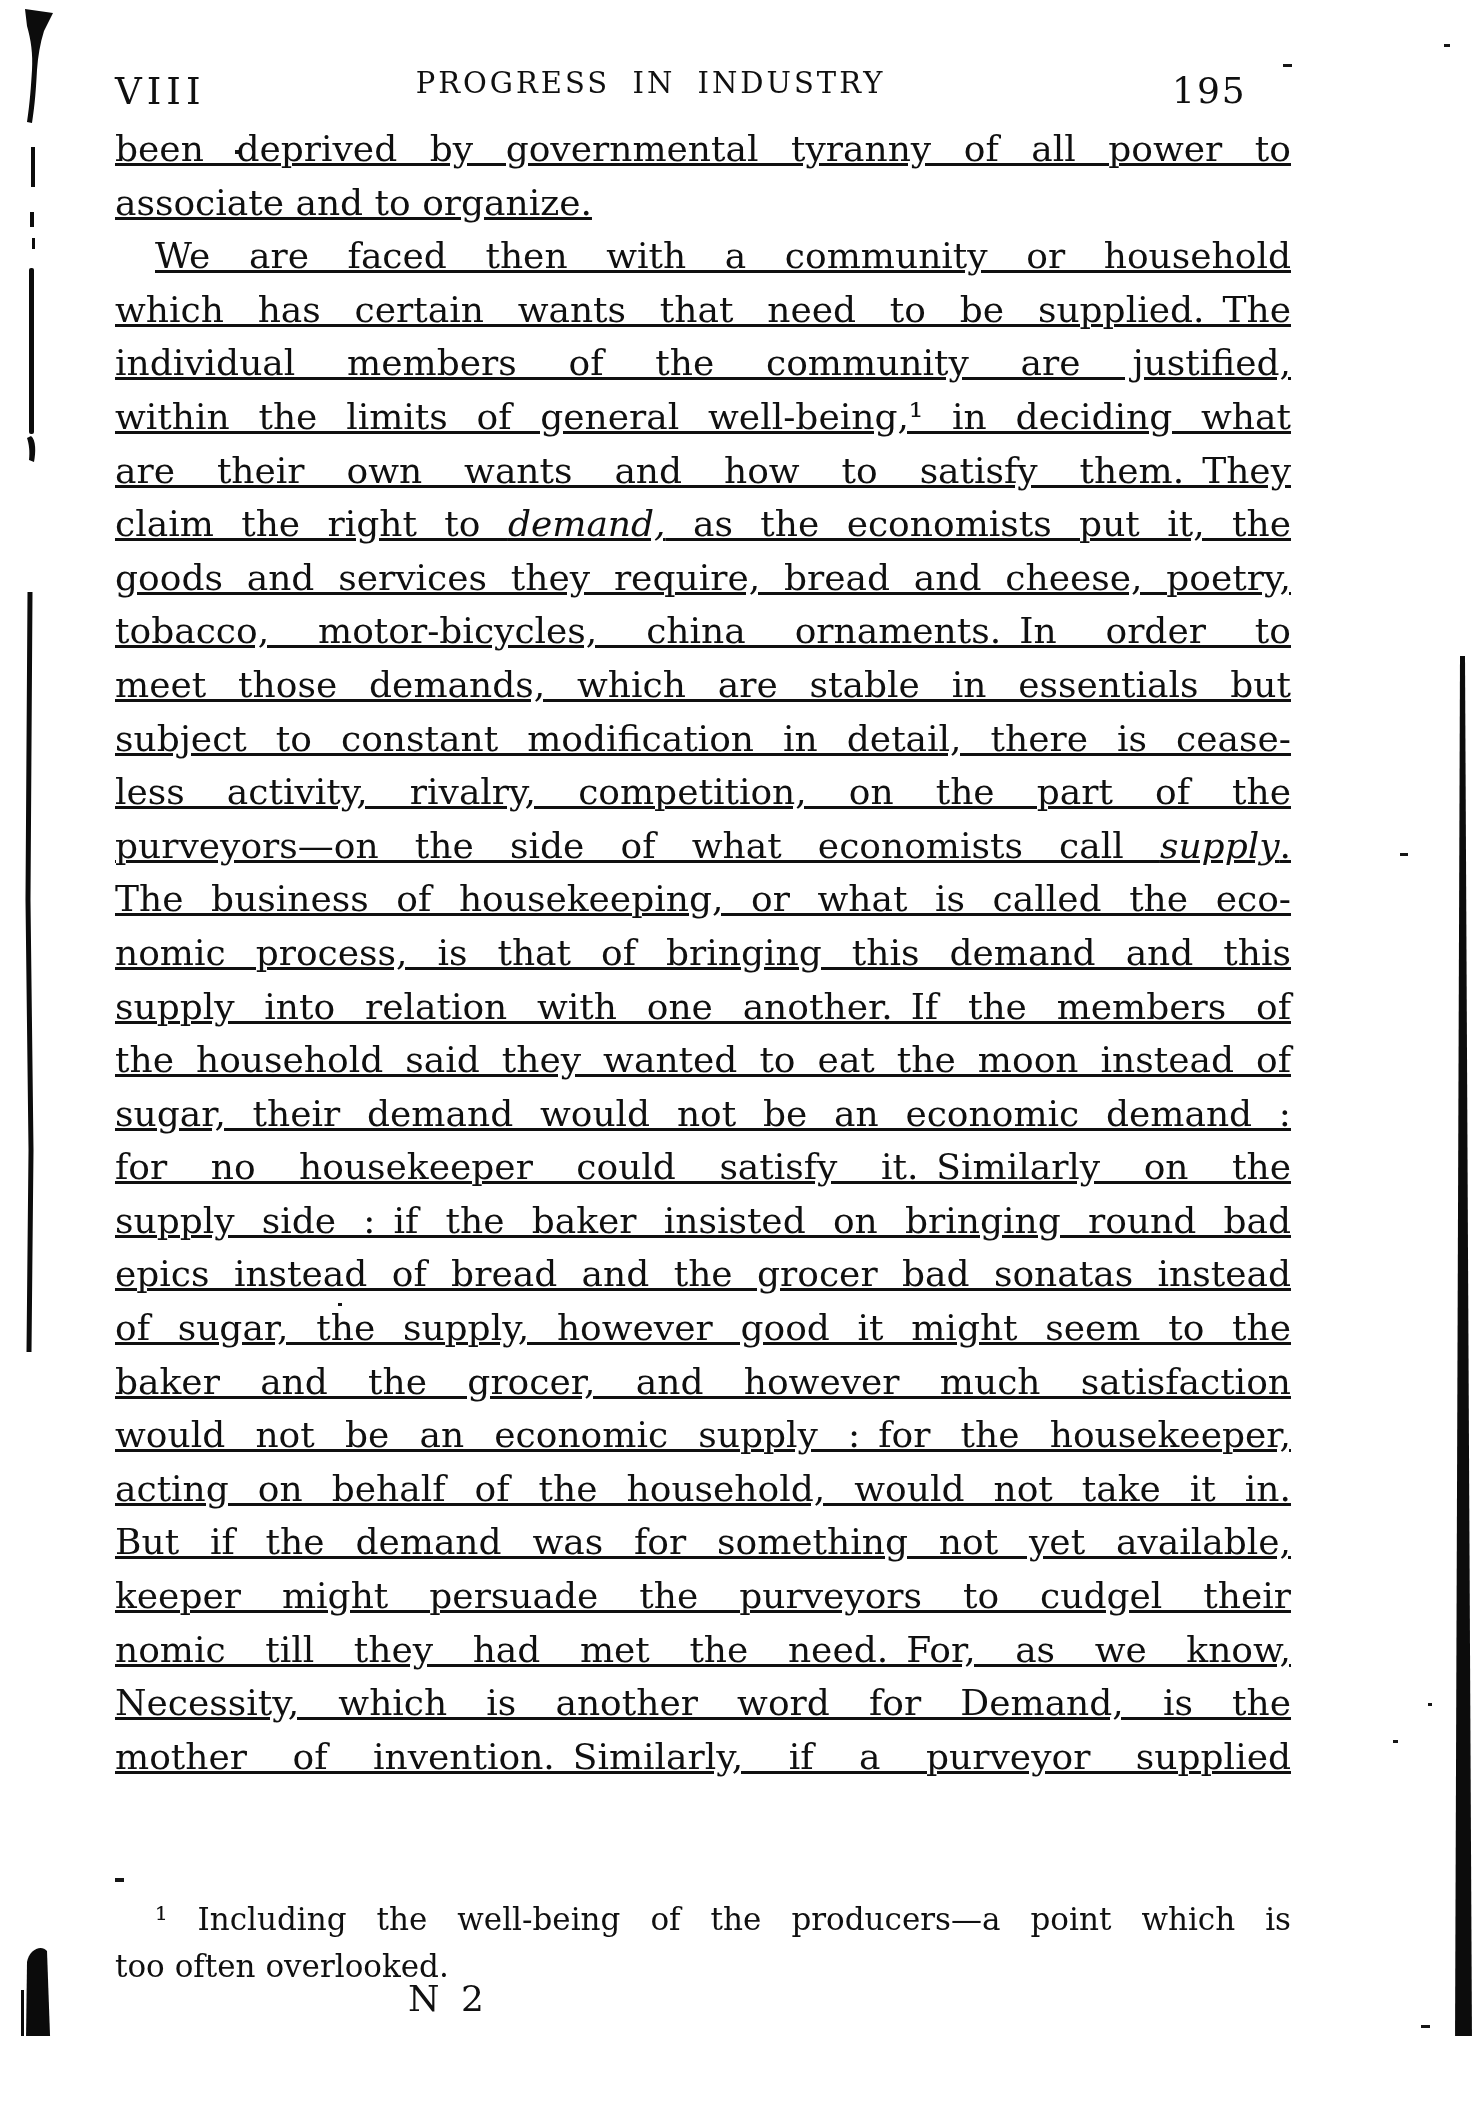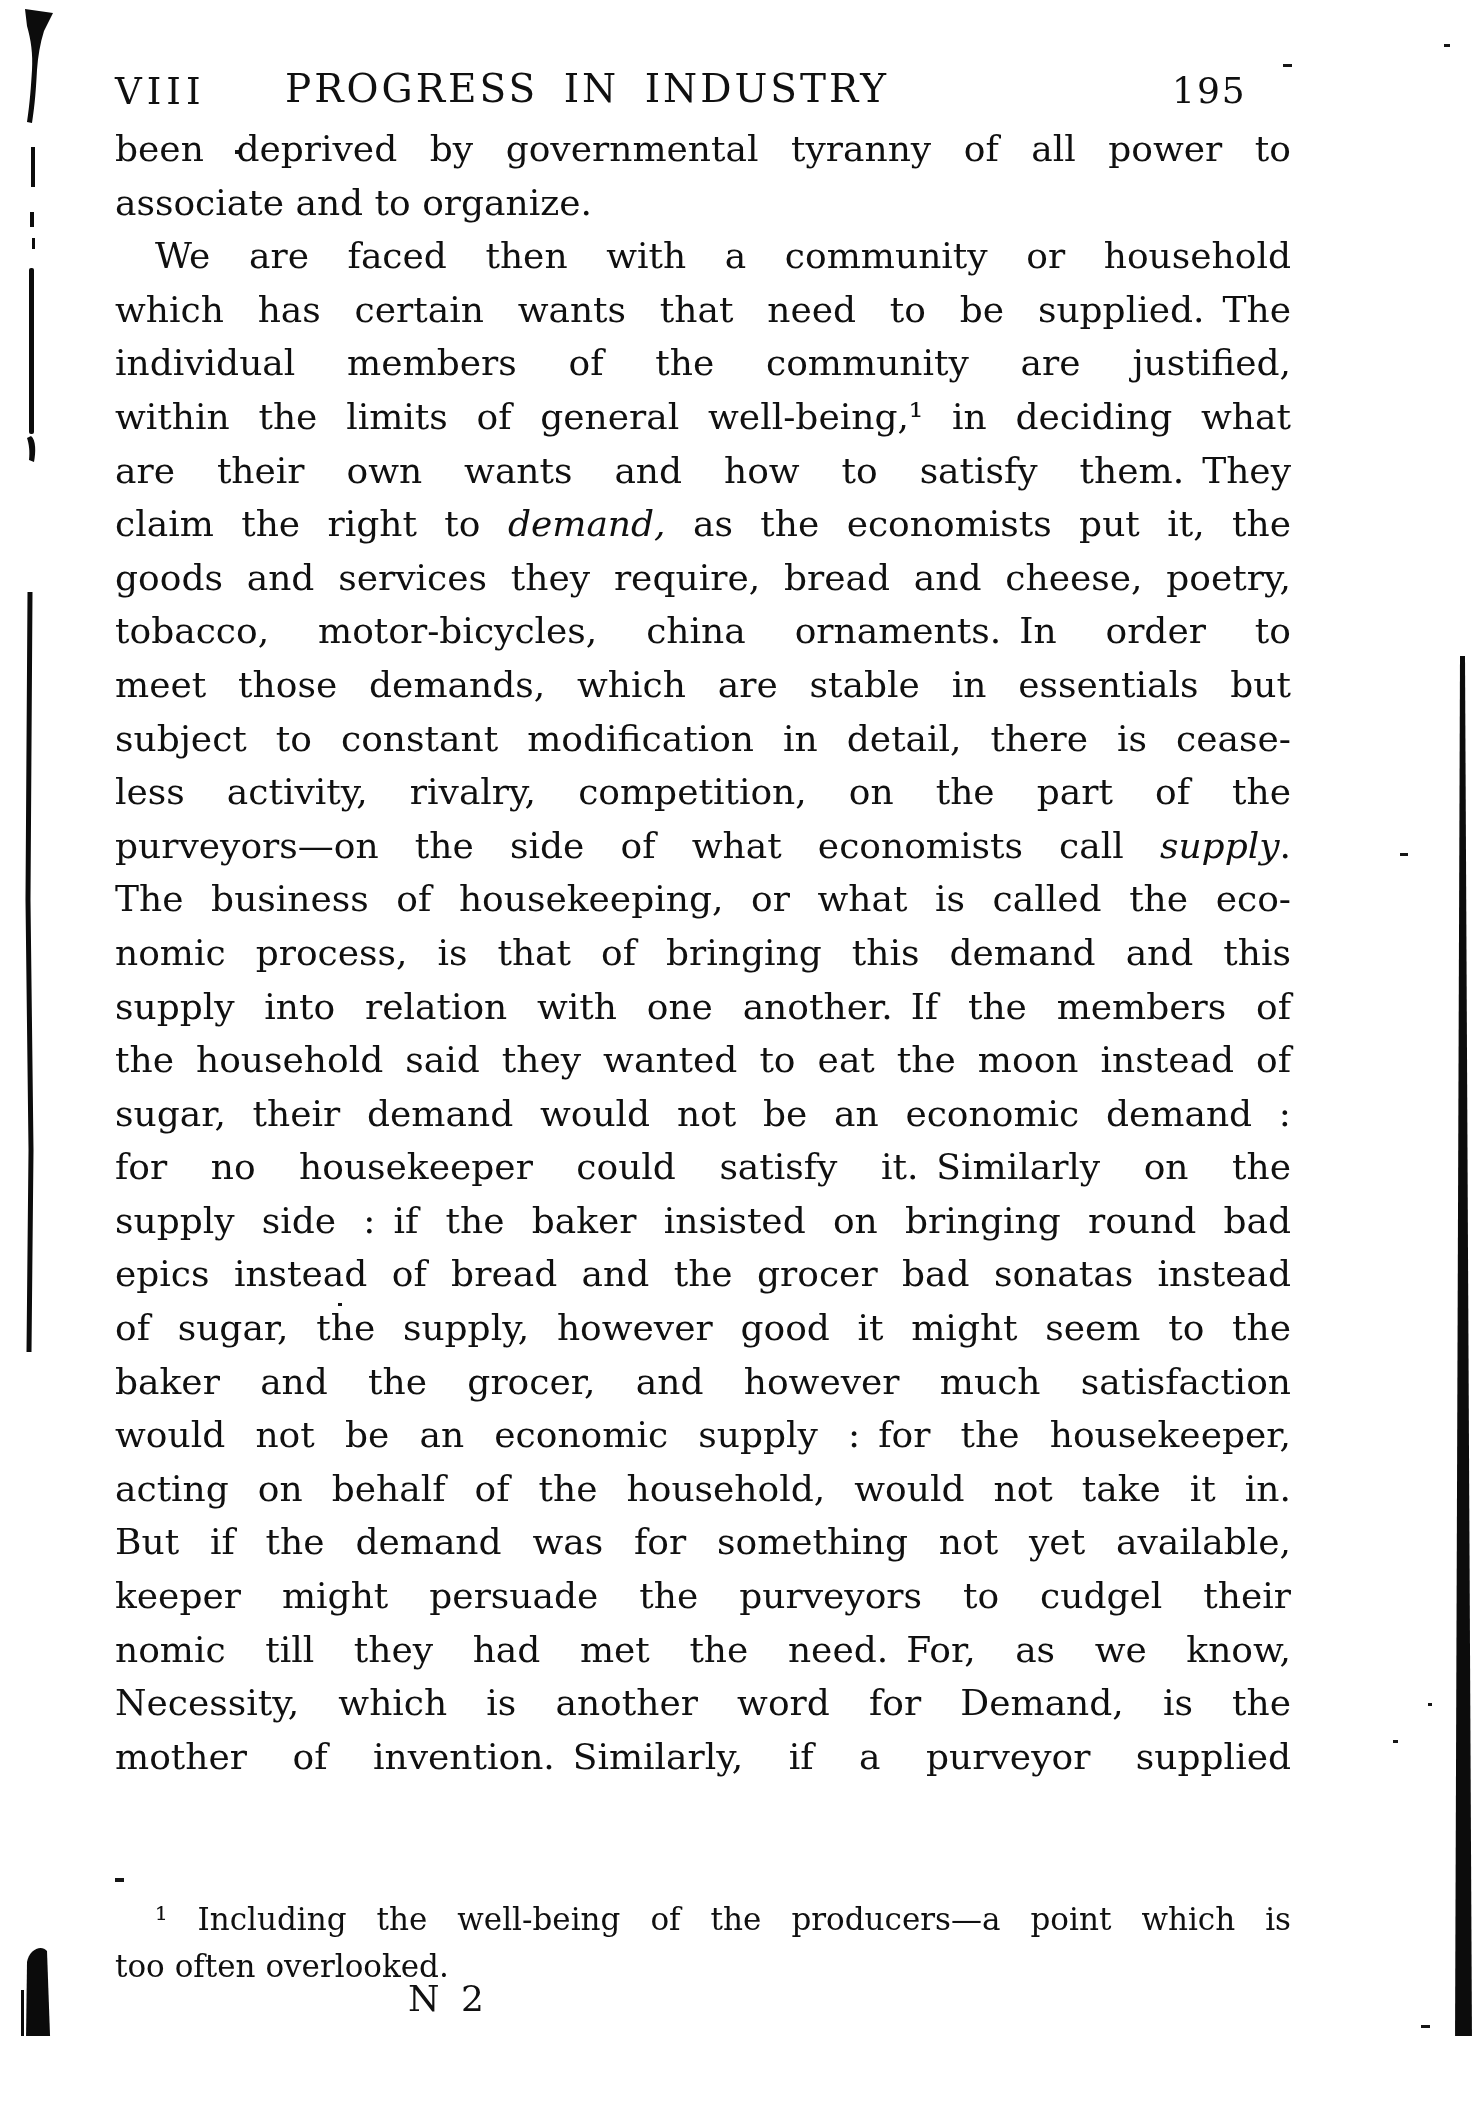--- a/index.html
+++ b/index.html
@@ -25,39 +25,41 @@
     height: 52px;
   }
   .chapter {
     position: absolute;
     left: 0; top: 6px;
     font-size: 37px;
     letter-spacing: 5px;
   }
   .running-title {
     position: absolute;
-    left: 170px; top: 2px;
+    left: 178px; top: 2px;
     width: 715px;
-    font-size: 39px;
+    text-align: center;
+    font-size: 29px;
     letter-spacing: 3px;
     word-spacing: 10px;
   }
   .page-number {
     position: absolute;
     left: 1057px; top: 6px;
     font-size: 36px;
     letter-spacing: 2px;
   }
   .body-text {
     position: absolute;
     left: 115px;
     top: 122px;
     width: 1176px;
     font-size: 36px;
     line-height: 53.6px;
+    text-decoration: underline;
   }
   .line {
     text-align: justify;
     text-align-last: justify;
   }
   .line.last { text-align-last: left; }
   .line.indent { text-indent: 40px; }
   .footnote {
     position: absolute;
     left: 115px;

